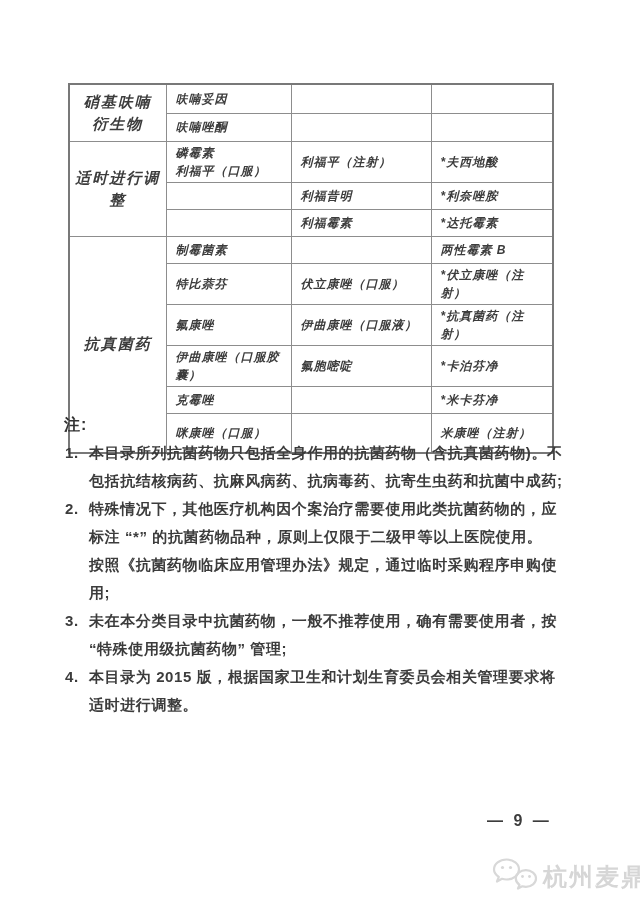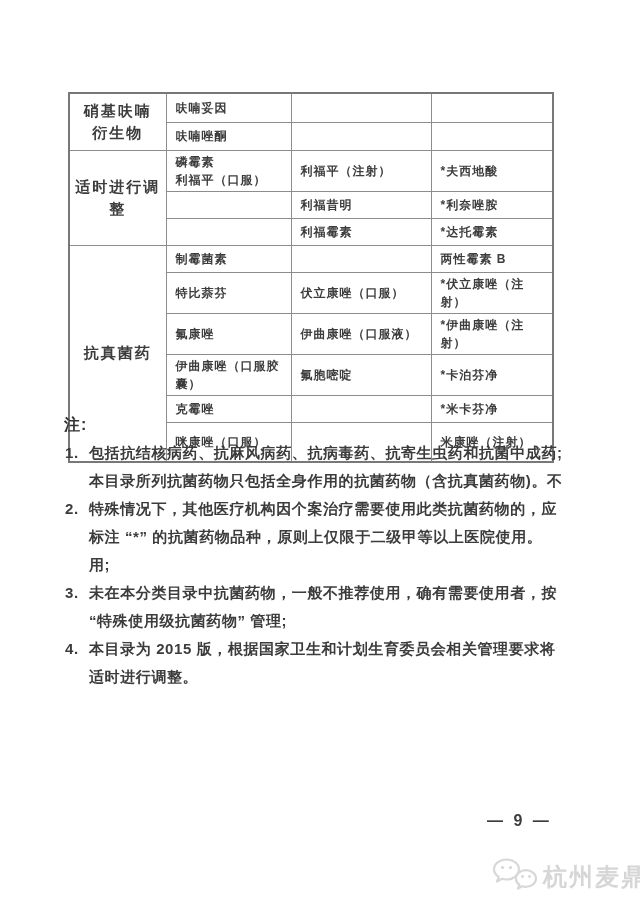--- a/index.html
+++ b/index.html
@@ -7,25 +7,26 @@
     position:relative;
     width:640px;height:905px;
     background:#ffffff;
     font-family:"Liberation Sans", sans-serif;
     color:#3a3a3a;
     overflow:hidden;
     margin:0 auto;
   }
   
   .drug-table{
-    position:absolute;left:68px;top:92px;
+    position:absolute;left:68px;top:83px;
     width:484px;
     border-collapse:collapse;
     table-layout:fixed;
     border:2px solid #787878;
+    font-style:italic;
   }
   .drug-table td{
     border:1px solid #8d8d8d;
     font-size:12px;
     font-weight:600;
     color:#3c3c3c;
     padding:2px 5px 2px 9px;
     vertical-align:middle;
     letter-spacing:1px;
     white-space:pre-line;
@@ -125,21 +126,21 @@
         <td>两性霉素 B</td>
       </tr>
       <tr style="height:28px">
         <td>特比萘芬</td>
         <td>伏立康唑（口服）</td>
         <td>*伏立康唑（注射）</td>
       </tr>
       <tr style="height:28px">
         <td>氟康唑</td>
         <td>伊曲康唑（口服液）</td>
-        <td>*伊曲康唑（注射）</td>
+        <td>*抗真菌药（注射）</td>
       </tr>
       <tr style="height:37px">
         <td>伊曲康唑（口服胶囊）</td>
         <td>氟胞嘧啶</td>
         <td>*卡泊芬净</td>
       </tr>
       <tr style="height:27px">
         <td>克霉唑</td>
         <td></td>
         <td>*米卡芬净</td>
@@ -150,28 +151,29 @@
         <td>米康唑（注射）</td>
       </tr>
     </tbody>
   </table>
 
   <div class="notes">
     <div class="notes-heading">注:</div>
 
     <div class="note-item">
       <span class="note-num">1.</span>
+      <div class="note-line">本目录所列抗菌药物只包括全身作用的抗菌药物（含抗真菌药物)。不</div>
       <div class="note-line">包括抗结核病药、抗麻风病药、抗病毒药、抗寄生虫药和抗菌中成药;</div>
-      <div class="note-line">本目录所列抗菌药物只包括全身作用的抗菌药物（含抗真菌药物)。不</div>
     </div>
 
     <div class="note-item">
       <span class="note-num">2.</span>
       <div class="note-line">特殊情况下，其他医疗机构因个案治疗需要使用此类抗菌药物的，应</div>
       <div class="note-line">标注 “*” 的抗菌药物品种，原则上仅限于二级甲等以上医院使用。</div>
+      <div class="note-line">按照《抗菌药物临床应用管理办法》规定，通过临时采购程序申购使</div>
       <div class="note-line">用;</div>
     </div>
 
     <div class="note-item">
       <span class="note-num">3.</span>
       <div class="note-line">未在本分类目录中抗菌药物，一般不推荐使用，确有需要使用者，按</div>
       <div class="note-line">“特殊使用级抗菌药物” 管理;</div>
     </div>
 
     <div class="note-item">

